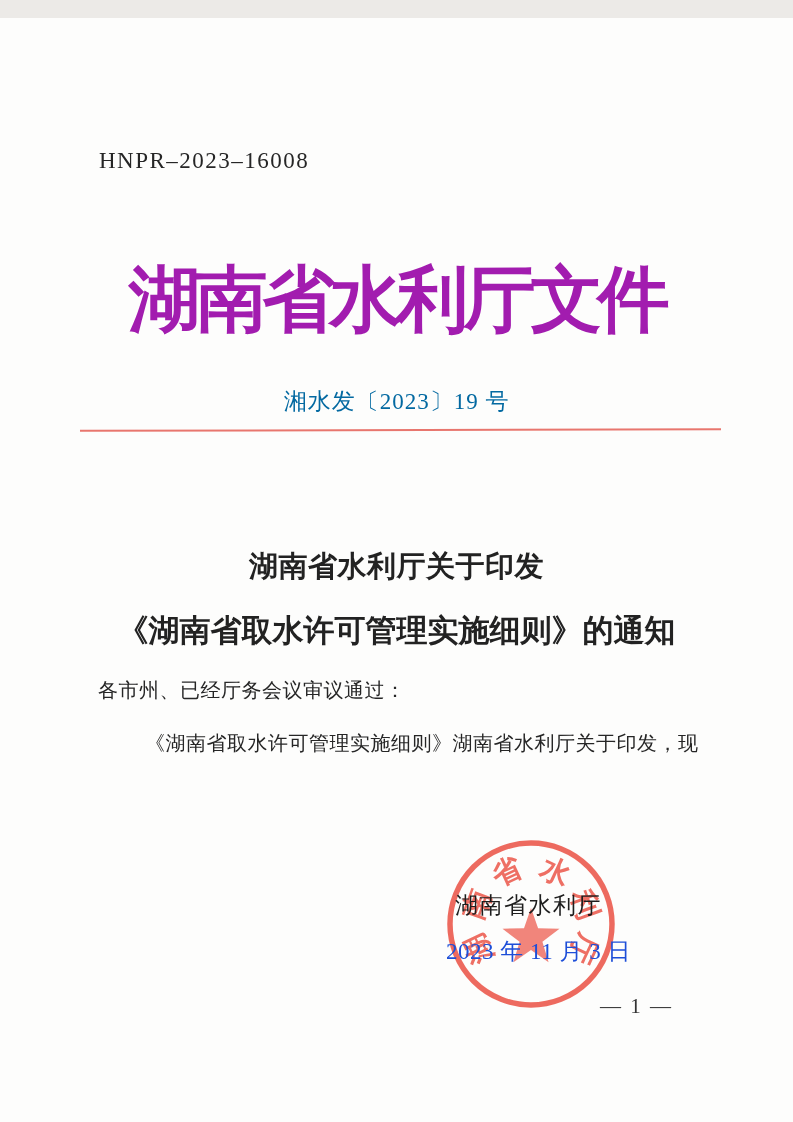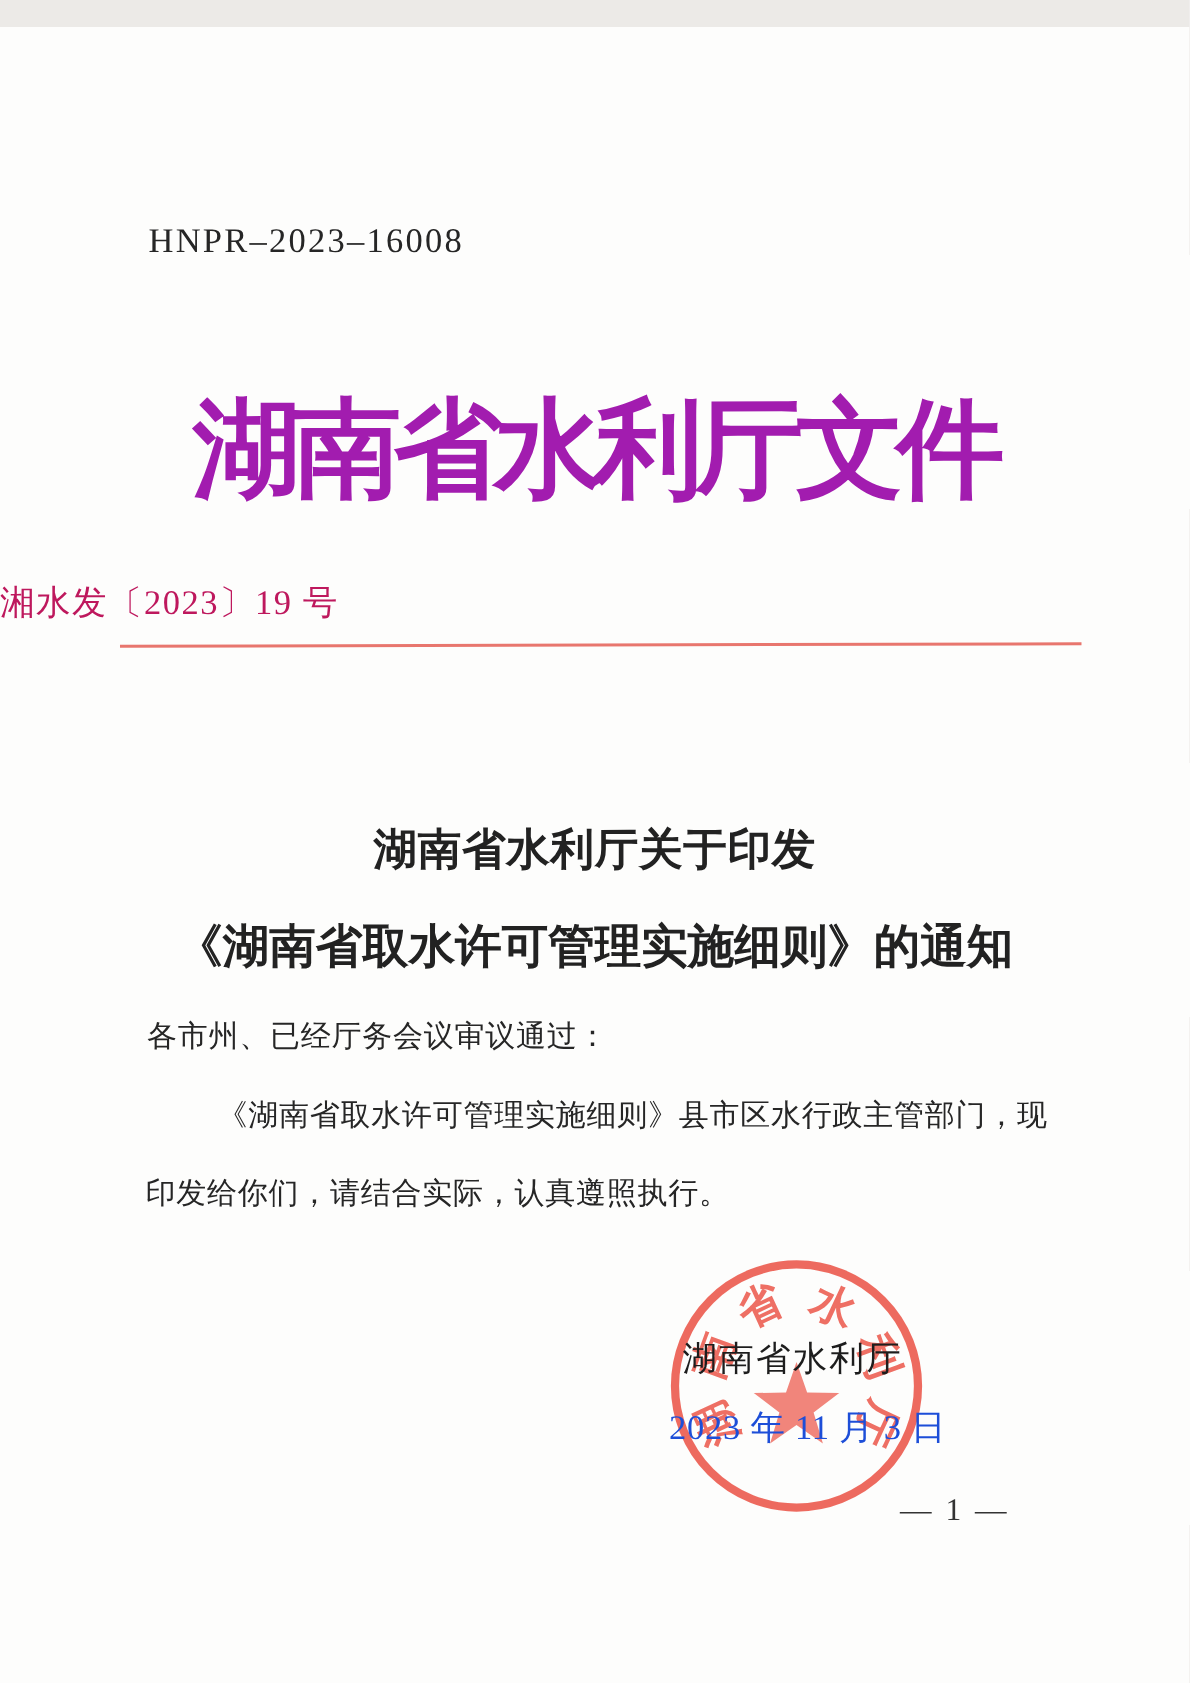--- a/index.html
+++ b/index.html
@@ -25,22 +25,23 @@
     left: 0; right: 0; top: 234px;
     text-align: center;
     font-size: 72px;
     font-weight: bold;
     letter-spacing: -5px;
     color: #a21caf;
     white-space: nowrap;
   }
   .issue-number {
     left: 0; right: 0; top: 368px;
+    text-align: center;
     font-size: 23px;
-    color: #be185d;
+    color: #0369a1;
     letter-spacing: 1px;
   }
   .red-rule {
     left: 80px; width: 641px; top: 411px;
     height: 2px;
     background: #e8766e;
     transform: rotate(-0.15deg);
   }
   .doc-title-1 {
     left: 0; right: 0; top: 529px;
@@ -114,22 +115,21 @@
   <div class="abs letterhead">湖南省水利厅文件</div>
 
   <div class="abs issue-number">湘水发〔2023〕19 号</div>
 
   <div class="abs red-rule"></div>
 
   <div class="abs doc-title-2">《湖南省取水许可管理实施细则》的通知</div>
   <div class="abs doc-title-1">湖南省水利厅关于印发</div>
 
   <div class="abs body-text salutation">各市州、已经厅务会议审议通过：</div>
-  <div class="abs body-text body-line-1">《湖南省取水许可管理实施细则》县市区水行政主管部门，现</div>
-  <div class="abs body-text body-line-2">印发给你们，请结合实际，认真遵照执行。</div>
+  <div class="abs body-text body-line-1">《湖南省取水许可管理实施细则》湖南省水利厅关于印发，现</div>
 
   <div class="abs seal-wrap">
     <svg width="176" height="176" viewBox="0 0 176 176">
       <circle cx="88" cy="88" r="81" fill="none" stroke="#ea4a3c" stroke-width="5.5" opacity="0.88"></circle>
       <path d="M 88,72 L 95.1,92.3 L 116.5,92.7 L 99.4,105.7 L 105.6,126.3 L 88,114 L 70.4,126.3 L 76.6,105.7 L 59.5,92.7 L 81,92.3 Z" fill="#ea4a3c" opacity="0.72"></path>
       <g fill="#ea4a3c" font-size="29" text-anchor="middle" opacity="0.85">
         <text class="seal-char" x="35.4" y="112.5" dominant-baseline="central" transform="rotate(-115 35.4 112.5)">湖</text>
         <text class="seal-char" x="33.5" y="68.2" dominant-baseline="central" transform="rotate(-70 33.5 68.2)">南</text>
         <text class="seal-char" x="63.5" y="35.4" dominant-baseline="central" transform="rotate(-25 63.5 35.4)">省</text>
         <text class="seal-char" x="112.5" y="35.4" dominant-baseline="central" transform="rotate(25 112.5 35.4)">水</text>

